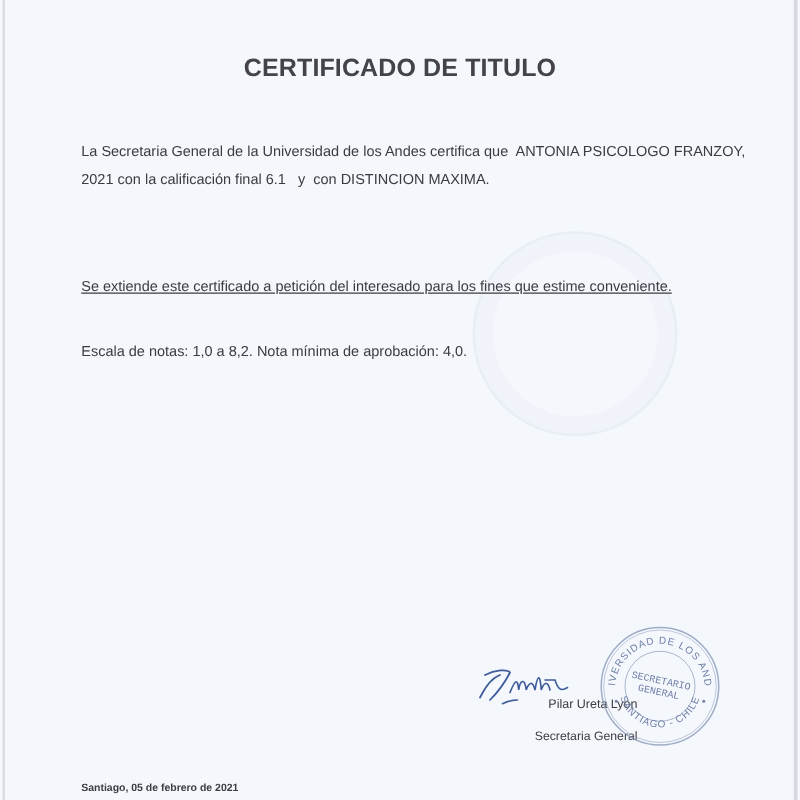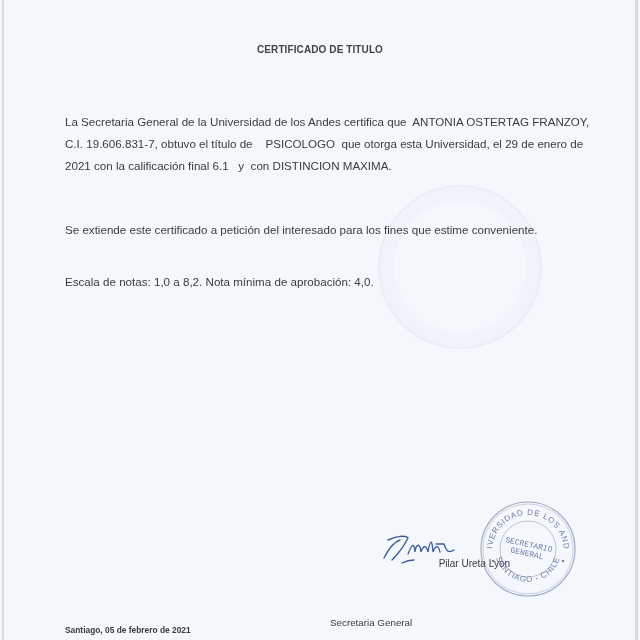--- a/index.html
+++ b/index.html
@@ -7,67 +7,66 @@
       width: 640px; height: 640px; overflow: hidden;
       background: #f4f7fc;
       font-family: "Liberation Sans", sans-serif;
       color: #3a3a3e;
       position: relative;
     }
     .edge-left { position: absolute; left: 2px; top: 0; width: 2px; height: 640px; background: #dadde3; }
     .edge-right { position: absolute; left: 635px; top: 0; width: 3px; height: 640px; background: #d6d9df; }
     .title {
       position: absolute; left: 0; width: 640px; top: 44px;
-      text-align: center; font-weight: bold; font-size: 10px; color: #444448;
+      text-align: center; font-weight: bold; font-size: 20px; color: #444448;
       letter-spacing: 0.1px;
     }
     .para {
       position: absolute; left: 65px; width: 515px;
       font-size: 11.6px; line-height: 22px; color: #3c3c40;
     }
     .p1 { top: 111px; }
-    .p2 { top: 219px; }
+    .p2 { top: 219px; text-decoration: underline; }
     .p3 { top: 271px; }
     .p1 .line { display: block; white-space: pre; }
     .watermark {
       position: absolute; left: 378px; top: 185px; width: 160px; height: 160px;
       border-radius: 50%; border: 2px solid rgba(200,210,225,0.25);
       box-shadow: inset 0 0 0 14px rgba(215,222,235,0.12);
     }
     .signature {
       position: absolute; left: 378px; top: 532px; width: 90px; height: 34px;
     }
     .sig-name {
       position: absolute; left: 330px; width: 180px; top: 558px;
       text-align: right; font-size: 10px; color: #3c3c40;
     }
     .sig-role {
       position: absolute; left: 330px; width: 180px; top: 584px;
-      text-align: left; font-size: 9.8px; color: #3c3c40; margin-top: 33px;
+      text-align: right; font-size: 9.8px; color: #3c3c40;
     }
     .stamp {
       position: absolute; left: 478px; top: 499px; width: 100px; height: 100px;
     }
     .date {
       position: absolute; left: 65px; top: 625px; font-size: 8.4px; color: #3c3c40; font-weight: bold;
     }
   </style>
 </head>
 <body>
 
 <div class="edge-left"></div>
 <div class="edge-right"></div>
 
 <div class="watermark"></div>
 
 <div class="title">CERTIFICADO DE TITULO</div>
 
 <div class="para p1">
-  <span class="line">La Secretaria General de la Universidad de los Andes certifica que  ANTONIA OSTERTAG FRANZOY,</span>
-  <span class="line">C.I. 19.606.831-7, obtuvo el título de    PSICOLOGO  que otorga esta Universidad, el 29 de enero de</span>
+  <span class="line">La Secretaria General de la Universidad de los Andes certifica que  ANTONIA PSICOLOGO FRANZOY,</span>
   <span class="line">2021 con la calificación final 6.1   y  con DISTINCION MAXIMA.</span>
 </div>
 
 <div class="para p2">Se extiende este certificado a petición del interesado para los fines que estime conveniente.</div>
 <div class="para p3">Escala de notas: 1,0 a 8,2. Nota mínima de aprobación: 4,0.</div>
 
 <svg class="signature" viewBox="0 0 90 34">
   <path d="M10 8 C18 4, 28 3, 30 6 C26 14, 20 22, 14 28 M6 26 C10 18, 16 10, 22 8" fill="none" stroke="#3f5c9a" stroke-width="1.4" stroke-linecap="round"></path>
   <path d="M30 22 C34 12, 36 10, 37 20 C38 12, 42 10, 43 20 C45 14, 48 12, 50 20 C52 8, 54 6, 55 20 C57 14, 60 12, 62 20 M58 12 L66 12 C68 18, 70 22, 76 18" fill="none" stroke="#3f5c9a" stroke-width="1.3" stroke-linecap="round"></path>
   <path d="M24 31 C28 29, 32 28, 36 28" fill="none" stroke="#3f5c9a" stroke-width="1.3" stroke-linecap="round"></path>

